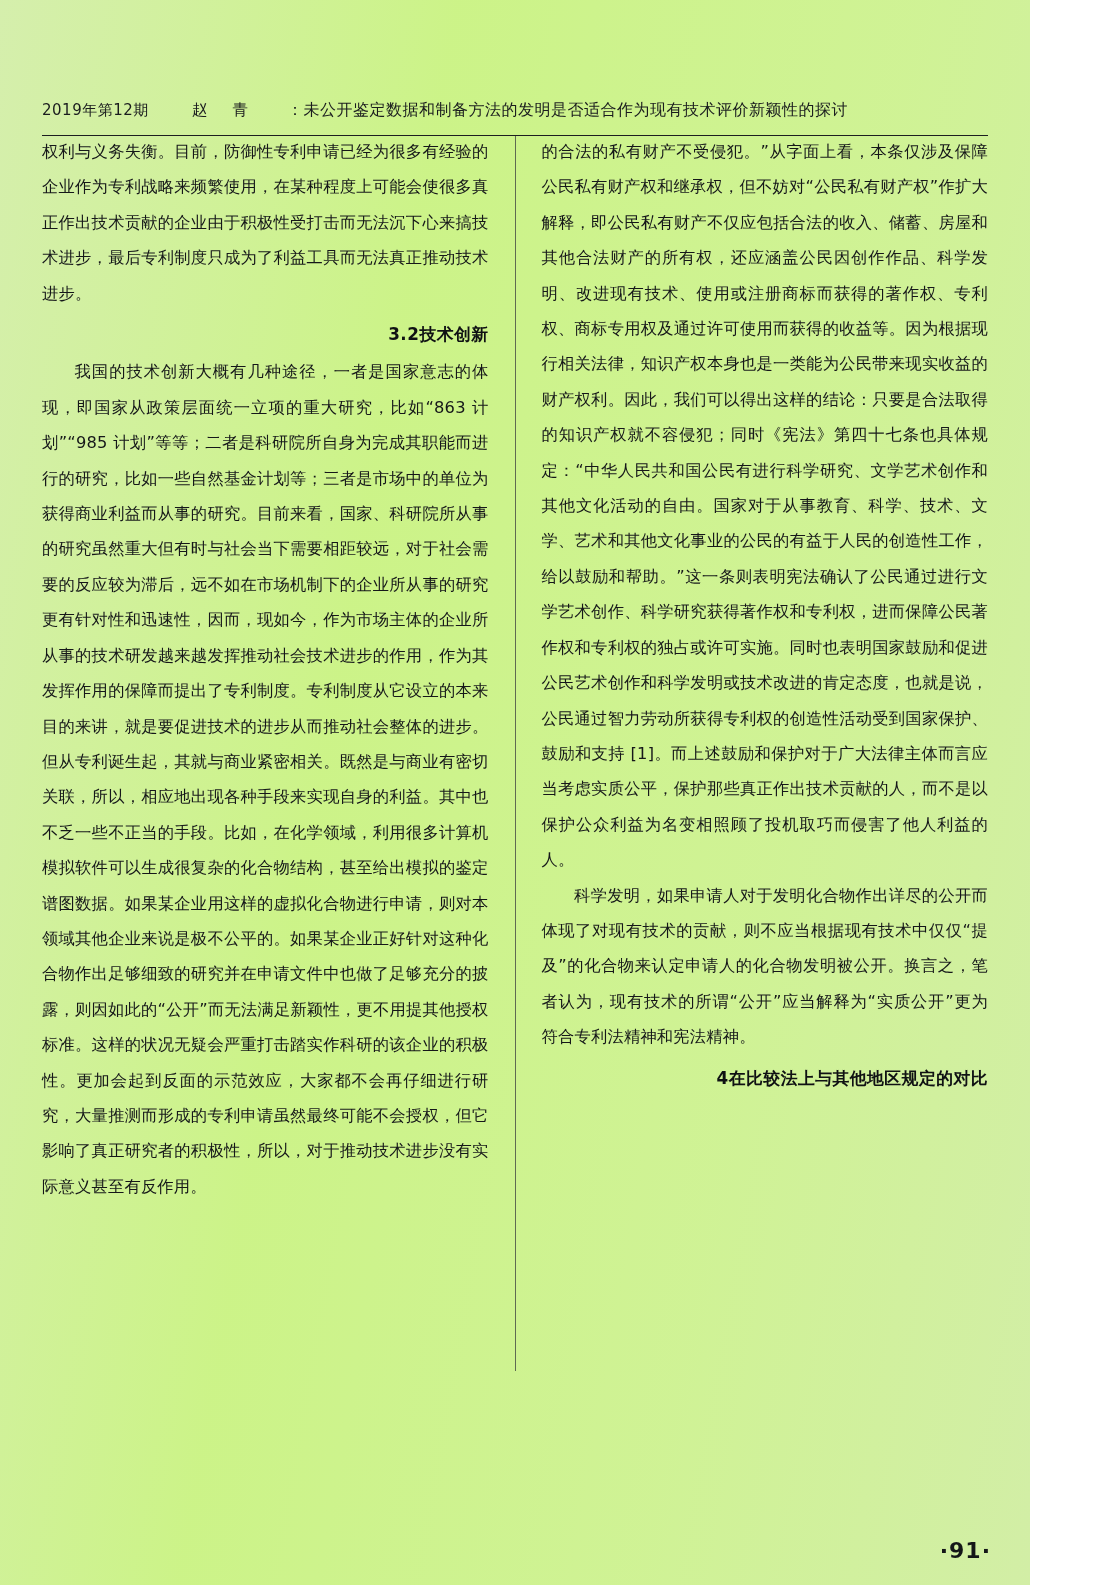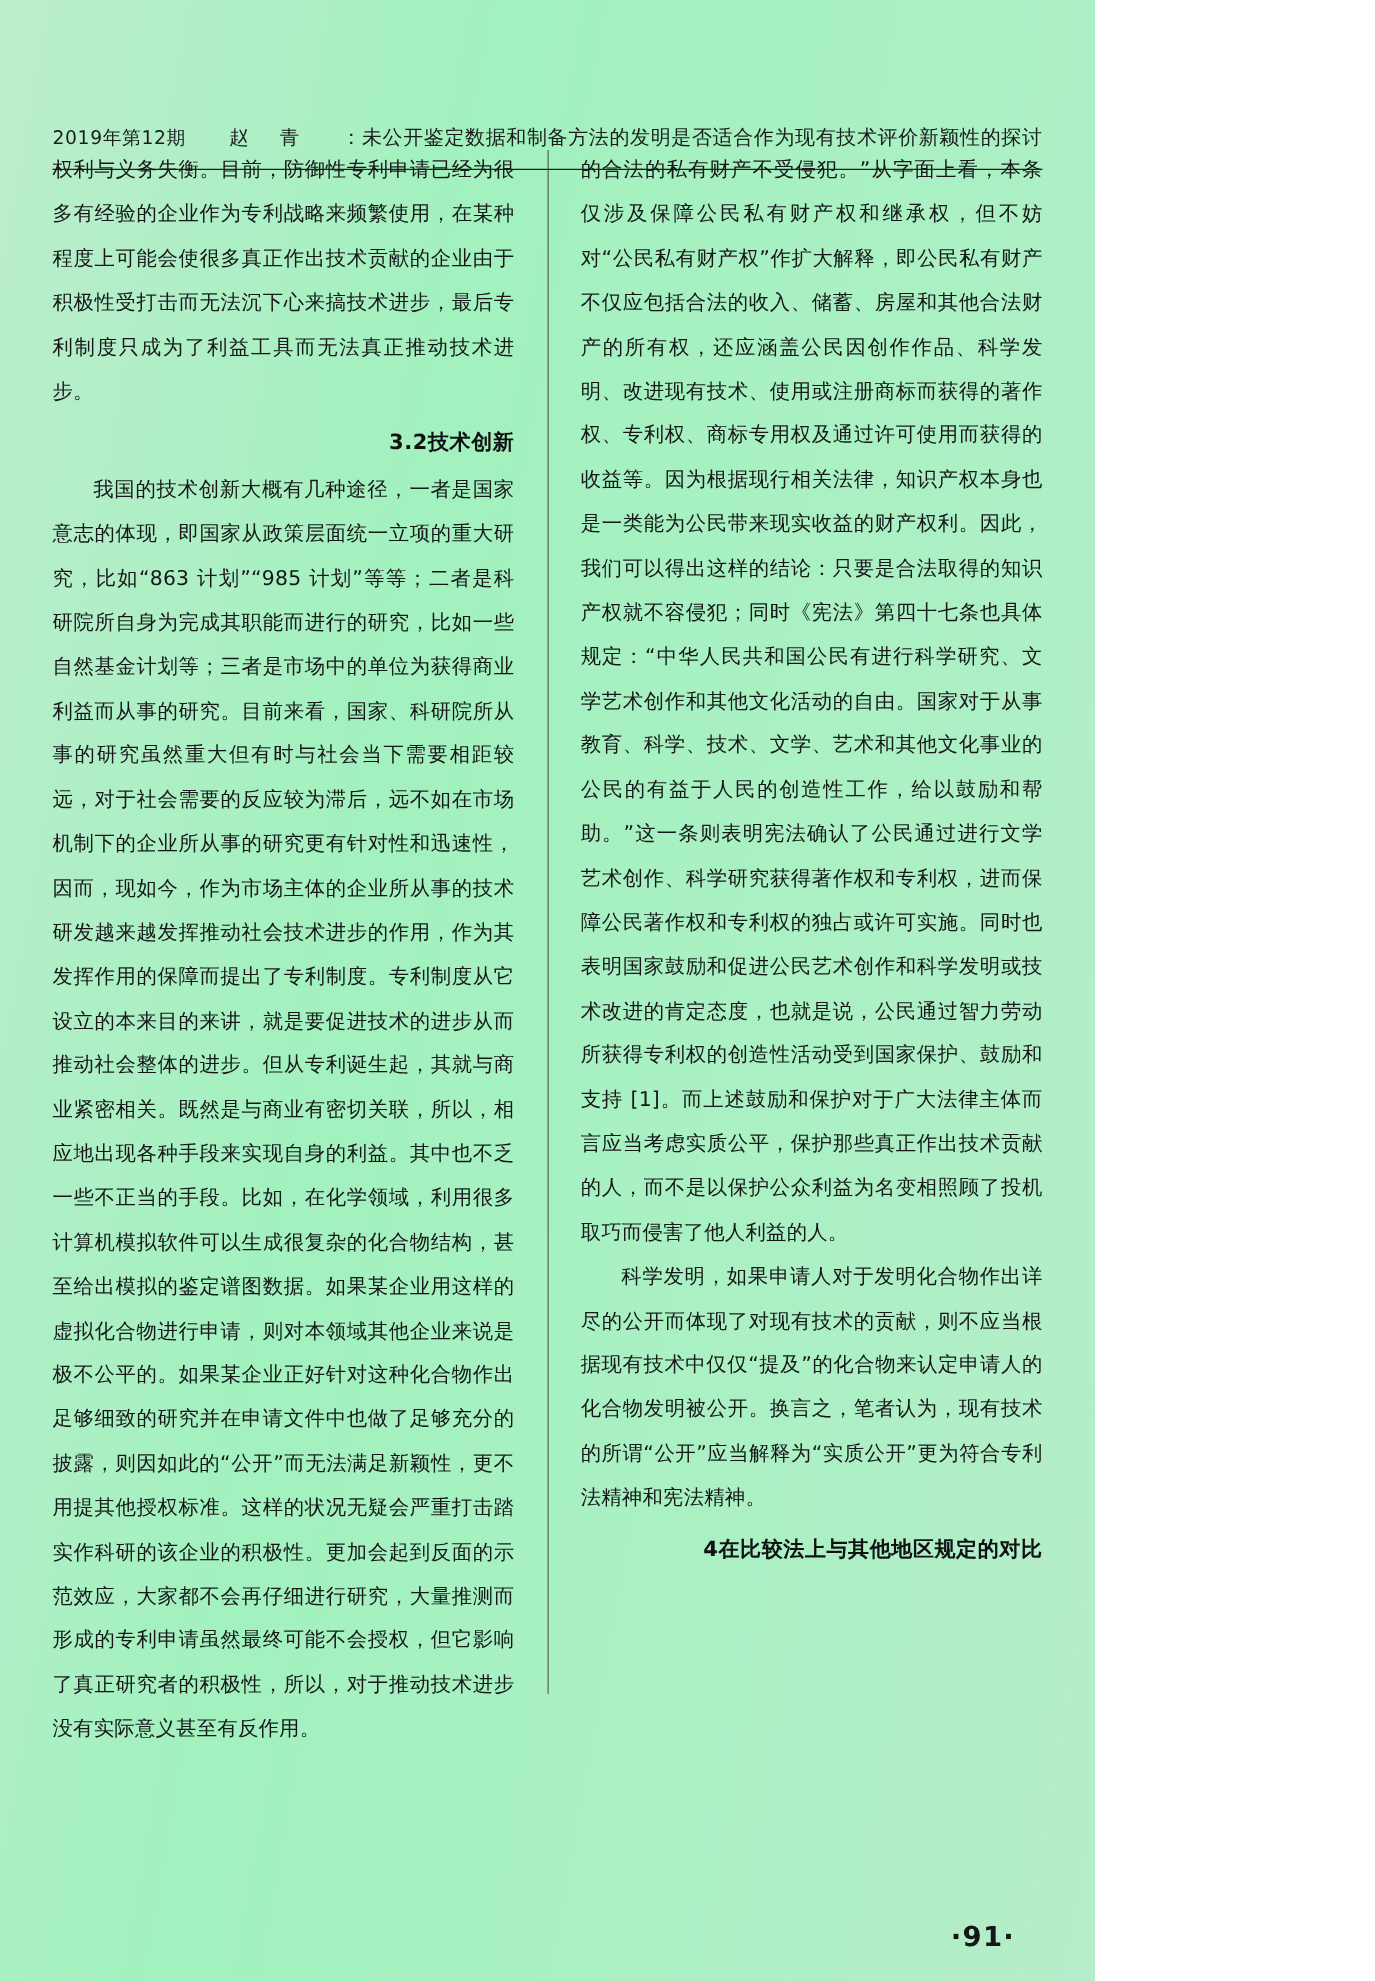--- a/index.html
+++ b/index.html
@@ -8,23 +8,23 @@
     background: #ffffff;
   }
   body {
     width: 1100px;
     height: 1585px;
     font-family: "DejaVu Sans", "Liberation Sans", sans-serif;
     color: #16181a;
   }
   .page {
     position: relative;
-    width: 876px;
+    width: 1030px;
     height: 1585px;
-    background: #86efac;
+    background: #bef264;
     box-sizing: border-box;
     overflow: hidden;
   }
   
   .paper-tint {
     position: absolute;
     inset: 0;
     background:
       linear-gradient(100deg, rgba(232,236,232,0.55) 0%, rgba(246,247,244,0.25) 35%, rgba(240,243,240,0.35) 70%, rgba(230,234,231,0.5) 100%);
     pointer-events: none;
@@ -65,20 +65,21 @@
     font-size: 16px;
     white-space: nowrap;
   }
   .header-rule {
     margin-top: 14px;
     border-top: 1.6px solid #1c1e20;
   }
   
   .columns {
     position: relative;
+    margin-top: 16px;
     display: flex;
     height: 1345px;
   }
   .col {
     width: 452px;
     position: relative;
   }
   .col-left { padding-right: 26px; }
   .col-right { padding-left: 26px; }
   .col-divider {
@@ -108,21 +109,21 @@
     font-weight: bold;
     letter-spacing: 0.5px;
     color: #0f1113;
     text-align: right;
   }
   h3.sec .num { display: inline-block; min-width: 44px; }
   h3.sec.major .num { min-width: 36px; }
   
   .page-number {
     position: absolute;
-    right: 64px;
+    right: 39px;
     bottom: 22px;
     font-size: 22px;
     font-weight: bold;
     letter-spacing: 1px;
     color: #141618;
   }
 </style>
 </head>
 <body>
 

